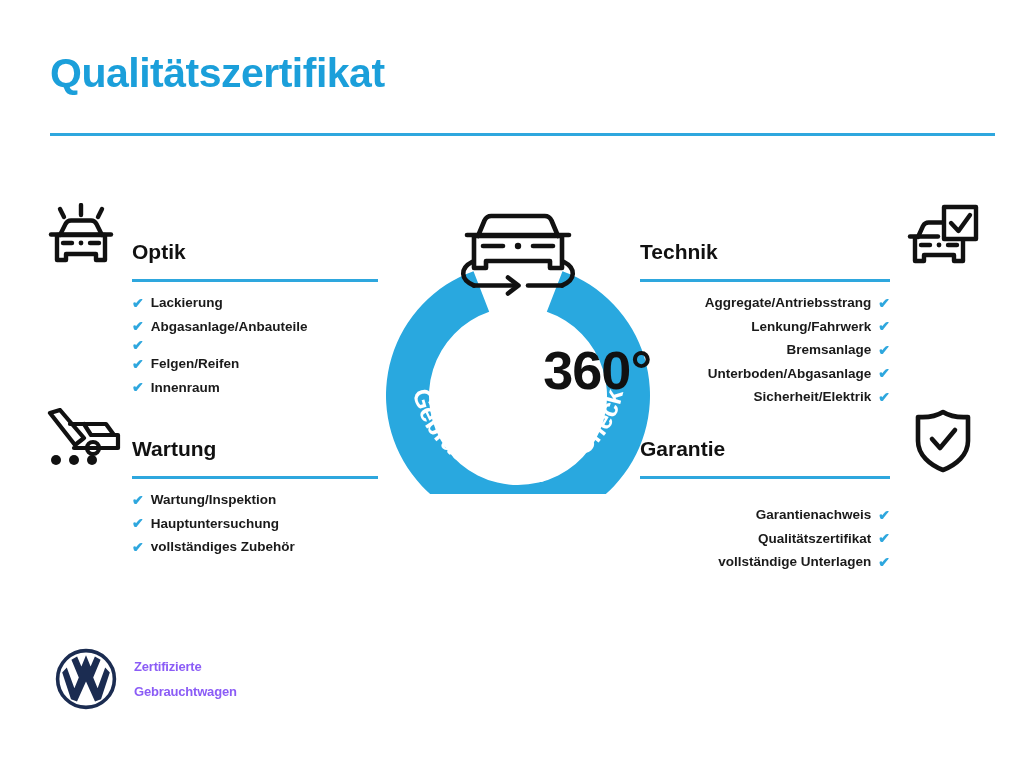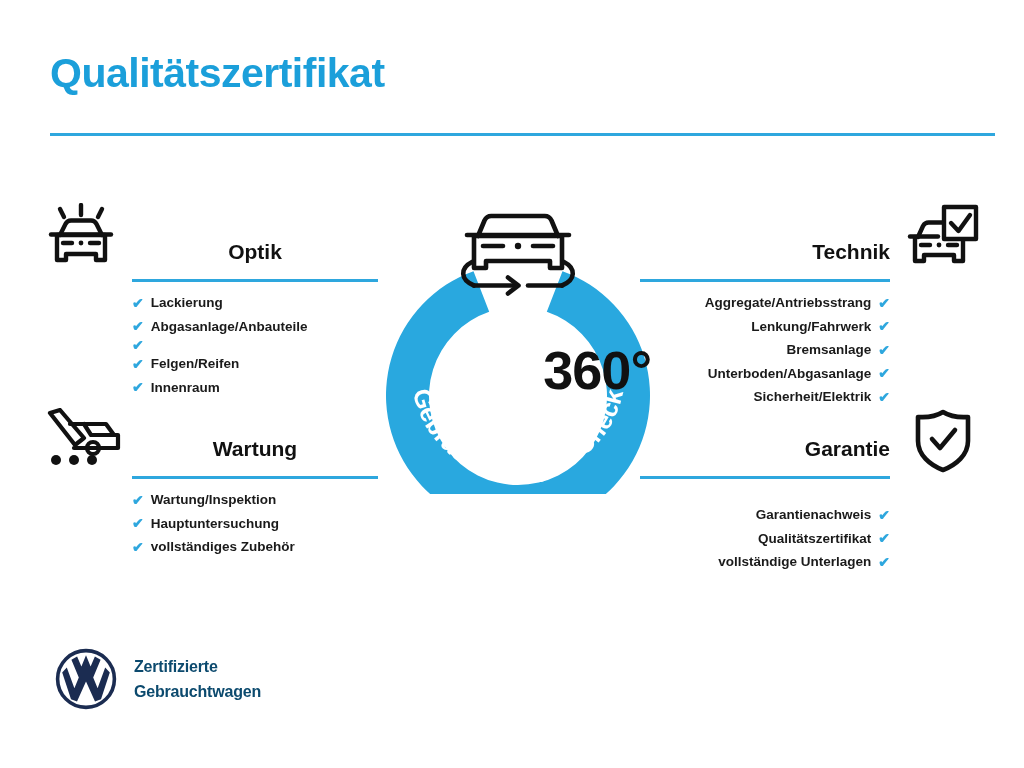--- a/index.html
+++ b/index.html
@@ -43,21 +43,20 @@
   .panel-head {
     position: relative;
     height: 44px;
   }
   .panel-title {
     font-size: 21px;
     font-weight: bold;
     color: #111111;
     line-height: 28px;
     white-space: nowrap;
-    text-align: center;
   }
   .panel-rule {
     position: absolute;
     left: 0;
     bottom: 0;
     width: 100%;
     height: 3px;
     background: #2EA7DE;
   }
 
@@ -80,21 +79,21 @@
     font-size: 14px;
     font-weight: bold;
     line-height: 1;
     display: inline-block;
   }
 
   
   .panel-left .item-list li { justify-content: flex-start; }
   .panel-left .chk { margin-right: 7px; }
   
-  .panel-right .panel-title { text-align: right; }
+  .panel-right .panel-title { text-align: left; }
   .panel-right .item-list li { justify-content: flex-end; }
   .panel-right .chk { margin-left: 7px; }
 
   
   #panel-optik   { left: 132px; top: 238px; width: 246px; }
   #panel-wartung { left: 132px; top: 435px; width: 246px; }
   #panel-technik { left: 640px; top: 238px; width: 250px; }
   #panel-garantie{ left: 640px; top: 435px; width: 250px; }
 
   #panel-optik   .item-list { margin-top: 9px; }
@@ -140,23 +139,23 @@
   
   #vw-block {
     position: absolute;
     left: 55px;
     top: 648px;
     display: flex;
     align-items: center;
   }
   .vw-text {
     margin-left: 17px;
-    font-size: 16px;
-    font-weight: bold;
-    color: #0c4a6e;
+    font-size: 13px;
+    font-weight: bold;
+    color: #8b5cf6;
     line-height: 25px;
     letter-spacing: -0.2px;
   }
 </style>
 </head>
 <body>
 
 <div class="page-title">Qualitätszertifikat</div>
 <div class="title-rule"></div>
 

